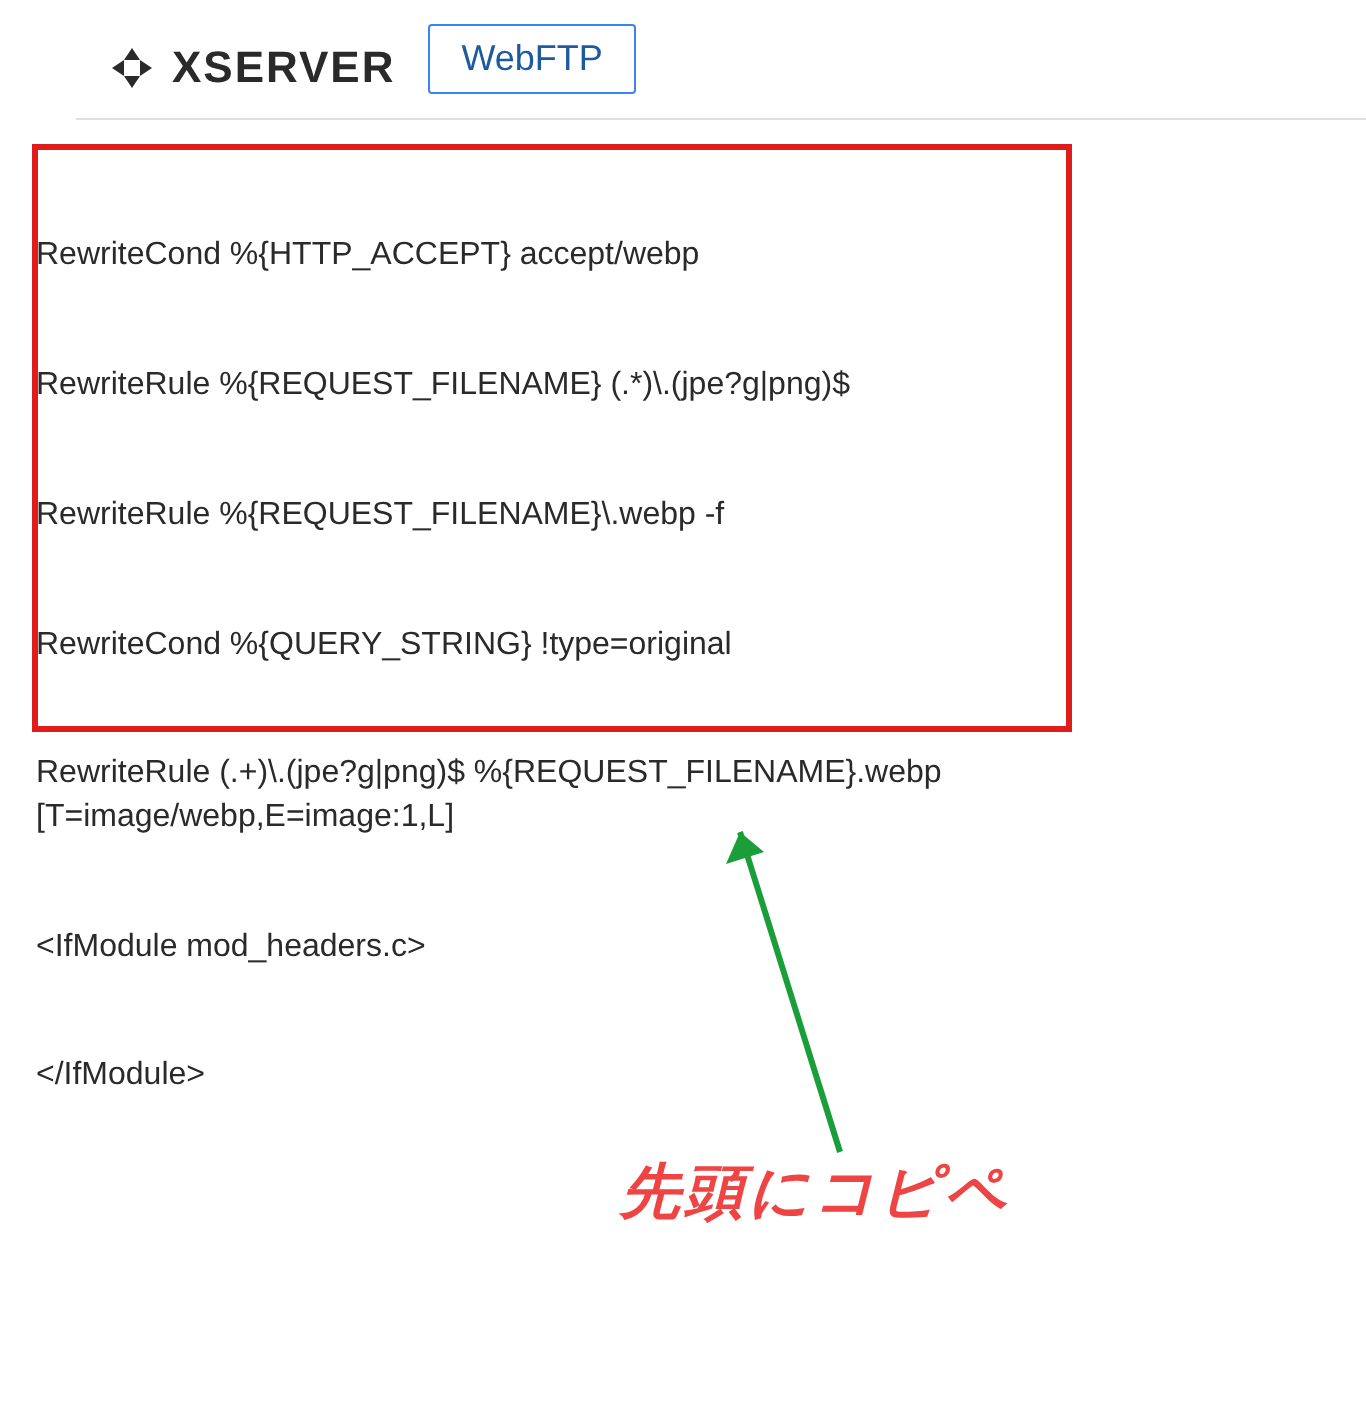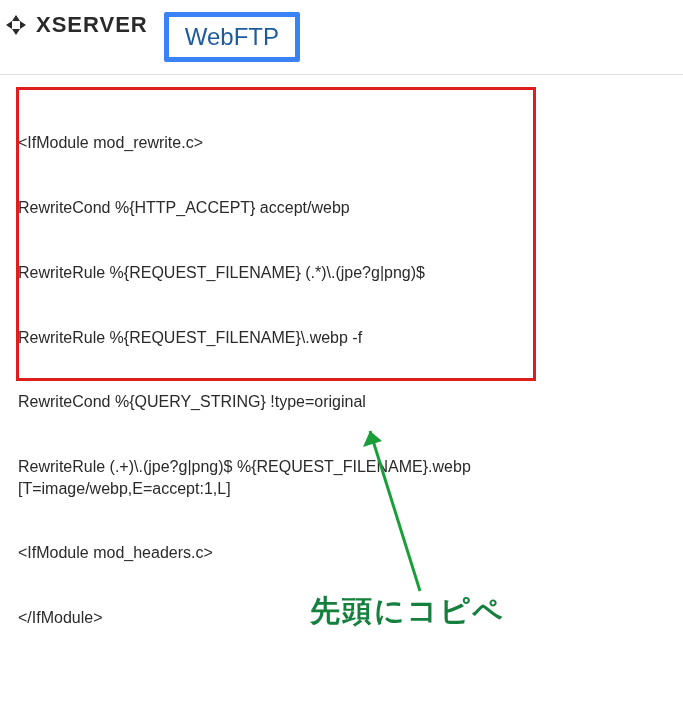--- a/index.html
+++ b/index.html
@@ -10,24 +10,25 @@
     body {
       font-family: Arial, "Hiragino Sans", "Meiryo", sans-serif;
       background: #ffffff;
       width: 683px;
       height: 713px;
       overflow: hidden;
       position: relative;
     }
     .header {
       display: flex;
-      align-items: flex-start;
-      padding: 12px 4px;
+      align-items: flex-end;
+      padding: 12px 16px;
       gap: 16px;
       border-bottom: 1px solid #e0e0e0;
+      margin-left: 38px;
     }
     .logo-wrap {
       display: flex;
       align-items: center;
       gap: 8px;
     }
     .logo-icon {
       width: 24px;
       height: 24px;
       position: relative;
@@ -35,24 +36,24 @@
     .logo-icon svg {
       display: block;
     }
     .logo-text {
       font-size: 22px;
       font-weight: bold;
       letter-spacing: 1px;
       color: #2a2a2a;
     }
     .webftp-btn {
-      border: 5px solid #3b82f6;
+      border: 1px solid #3b82f6;
       background: #ffffff;
       color: #1e5a9e;
-      font-size: 24px;
+      font-size: 18px;
       padding: 6px 16px;
       border-radius: 2px;
       font-weight: normal;
     }
     .content-area {
       position: relative;
       padding: 14px 18px;
     }
     .code-block {
       font-family: "Arial", sans-serif;
@@ -67,24 +68,25 @@
       left: 16px;
       width: 520px;
       height: 294px;
       border: 3px solid #e01d1d;
       pointer-events: none;
     }
     .annotation {
       position: absolute;
       top: 516px;
       left: 310px;
-      color: #15803d;
+      color: #ef4444;
       font-size: 30px;
       font-weight: bold;
       letter-spacing: 2px;
+      font-style: italic;
     }
     .arrow {
       position: absolute;
       top: 336px;
       left: 360px;
       pointer-events: none;
     }
     .code-line {
       display: block;
     }
@@ -102,26 +104,25 @@
         <polygon points="12,22 8,16 16,16" fill="#2a2a2a"></polygon>
       </svg>
     </span>
     <span class="logo-text">XSERVER</span>
   </div>
   <button class="webftp-btn">WebFTP</button>
 </div>
 
 <div class="content-area">
   <div class="code-block">
-    <span class="code-line">&lt;IfModule mod_rewrite.c&gt;</span>
     <span class="code-line">RewriteCond %{HTTP_ACCEPT} accept/webp</span>
     <span class="code-line">RewriteRule %{REQUEST_FILENAME} (.*)\.(jpe?g|png)$</span>
     <span class="code-line">RewriteRule %{REQUEST_FILENAME}\.webp -f</span>
     <span class="code-line">RewriteCond %{QUERY_STRING} !type=original</span>
-    <span class="code-line">RewriteRule (.+)\.(jpe?g|png)$ %{REQUEST_FILENAME}.webp [T=image/webp,E=accept:1,L]</span>
+    <span class="code-line">RewriteRule (.+)\.(jpe?g|png)$ %{REQUEST_FILENAME}.webp [T=image/webp,E=image:1,L]</span>
     <span class="code-line">&lt;IfModule mod_headers.c&gt;</span>
     <span class="code-line">&lt;/IfModule&gt;</span>
     
     
     
     
     
     
     
     

